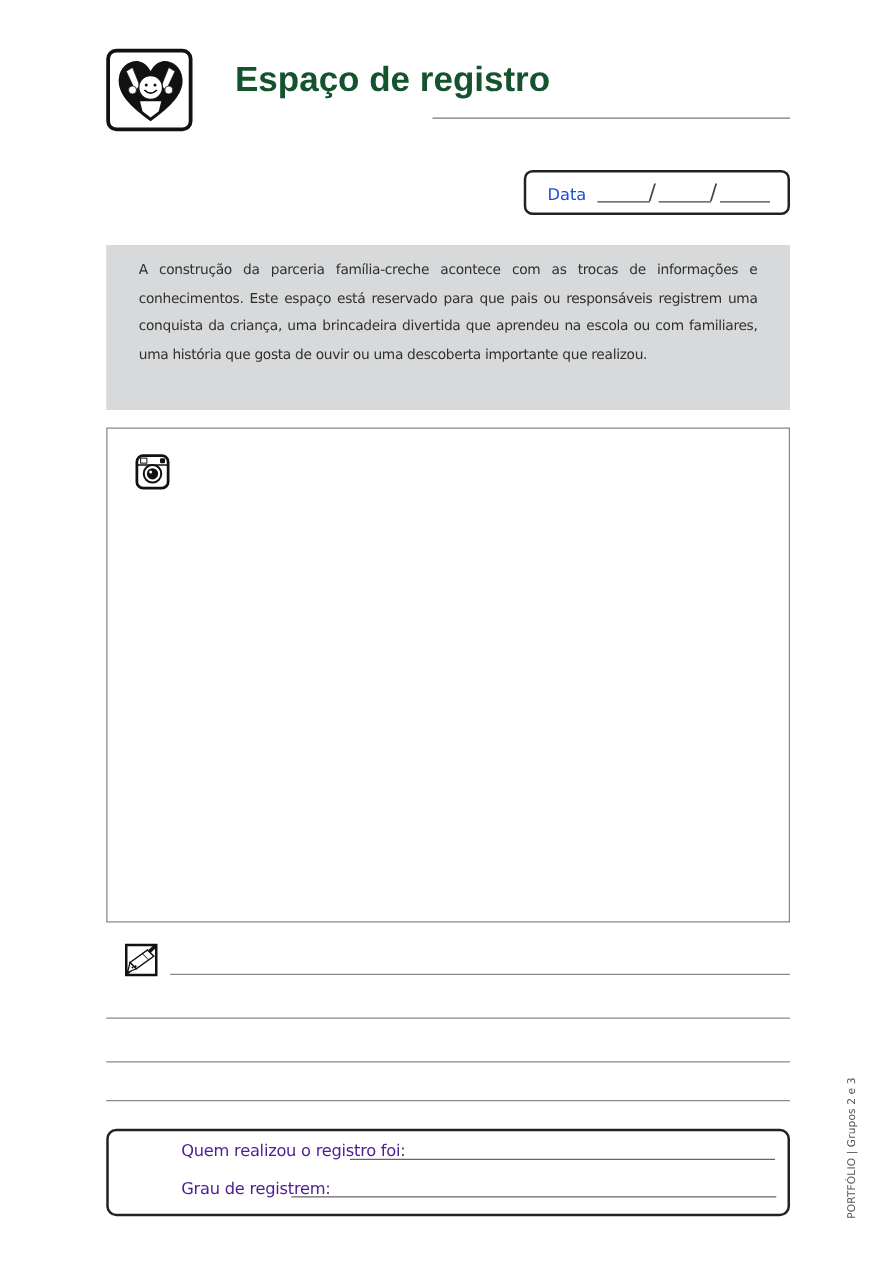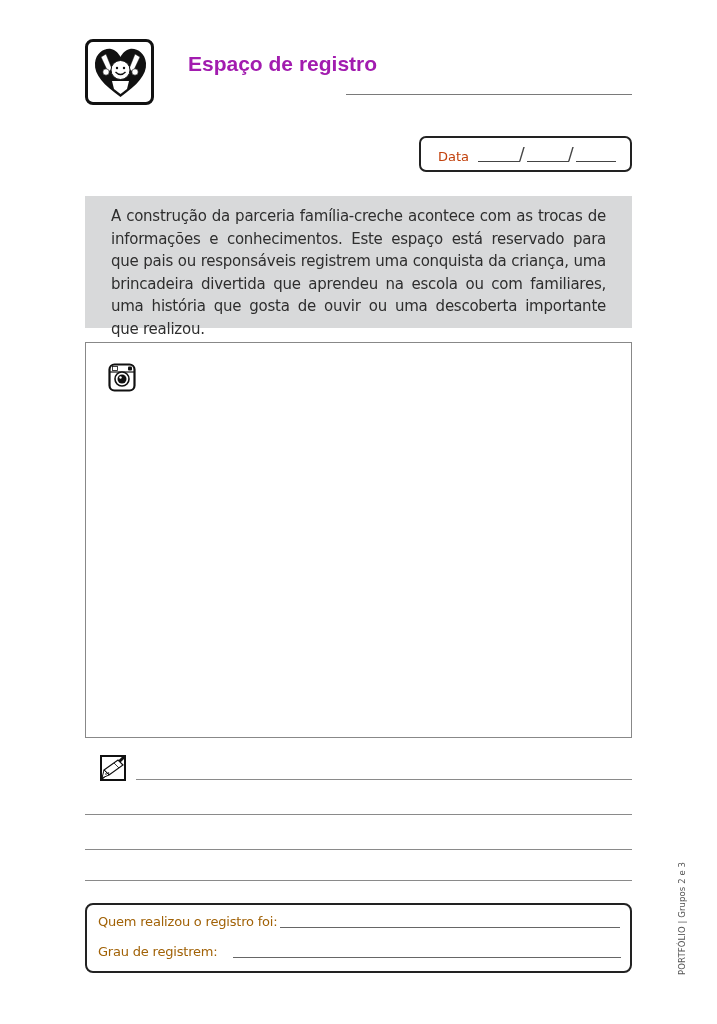--- a/index.html
+++ b/index.html
@@ -12,44 +12,44 @@
     
     .logo {
       left: 85px; top: 39px; width: 69px; height: 66px;
       border: 3px solid #111; border-radius: 8px; box-sizing: border-box; background: #fff;
     }
     .logo svg { position: absolute; left: 4px; top: 3px; }
 
     
     .title {
       left: 188px; top: 51px; font-family: "Liberation Sans", sans-serif;
-      font-weight: bold; font-size: 21px; line-height: 26px; color: #a21caf;
+      font-weight: bold; font-size: 28px; line-height: 26px; color: #14532d;
     }
     .title .line { display: block; white-space: nowrap; }
     .family-line {
       left: 346px; top: 94px; width: 286px; height: 0; border-top: 1.5px solid #7a7a7a;
     }
 
     
     .date-box {
       left: 419px; top: 136px; width: 213px; height: 36px;
       border: 2px solid #222; border-radius: 7px; box-sizing: border-box;
     }
     .date-label {
-      left: 17px; top: 11px; font-size: 13px; color: #c2410c; font-family: "DejaVu Sans", sans-serif;
+      left: 17px; top: 11px; font-size: 13px; color: #1d4ed8; font-family: "DejaVu Sans", sans-serif;
     }
     .date-seg { top: 23px; height: 0; border-top: 1px solid #444; }
     .date-slash { top: 6px; font-size: 17px; color: #444; }
 
     
     .info-box {
       left: 85px; top: 196px; width: 547px; height: 132px; background: #d8d9da;
     }
     .info-text {
-      left: 26px; top: 9px; width: 495px; font-size: 15px; line-height: 22.6px;
+      left: 26px; top: 9px; width: 495px; font-size: 11px; line-height: 22.6px;
       color: #2e2e2e; text-align: justify; font-family: "DejaVu Sans", sans-serif;
       letter-spacing: -0.25px;
     }
 
     
     .photo-frame {
       left: 85px; top: 342px; width: 547px; height: 396px;
       border: 1.5px solid #888; box-sizing: border-box;
     }
     .camera-icon { left: 108px; top: 363px; }
@@ -57,22 +57,23 @@
     
     .pencil-icon { left: 98px; top: 754px; }
     .write-line { height: 0; border-top: 1.5px solid #8a8a8a; }
 
     
     .footer-box {
       left: 85px; top: 903px; width: 547px; height: 70px;
       border: 2px solid #222; border-radius: 8px; box-sizing: border-box;
     }
     .footer-label {
-      font-size: 13px; color: #a16207; font-family: "DejaVu Sans", sans-serif; white-space: nowrap;
+      font-size: 13px; color: #4c1d95; font-family: "DejaVu Sans", sans-serif; white-space: nowrap;
       letter-spacing: -0.2px;
+      margin-left: 47px;
     }
     .footer-line { height: 0; border-top: 1px solid #666; }
 
     
     .side-text {
       left: 677px; top: 975px; transform-origin: 0 0; transform: rotate(-90deg);
       font-size: 8.5px; color: #555; white-space: nowrap; font-family: "DejaVu Sans", sans-serif;
       letter-spacing: 0.1px;
     }
   </style>

